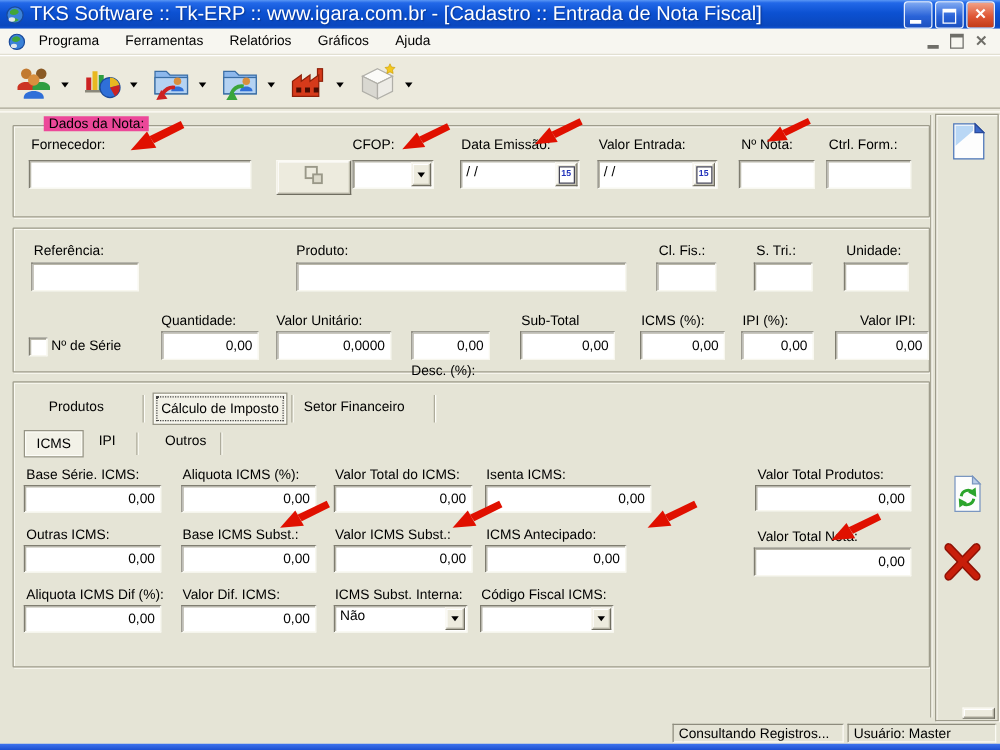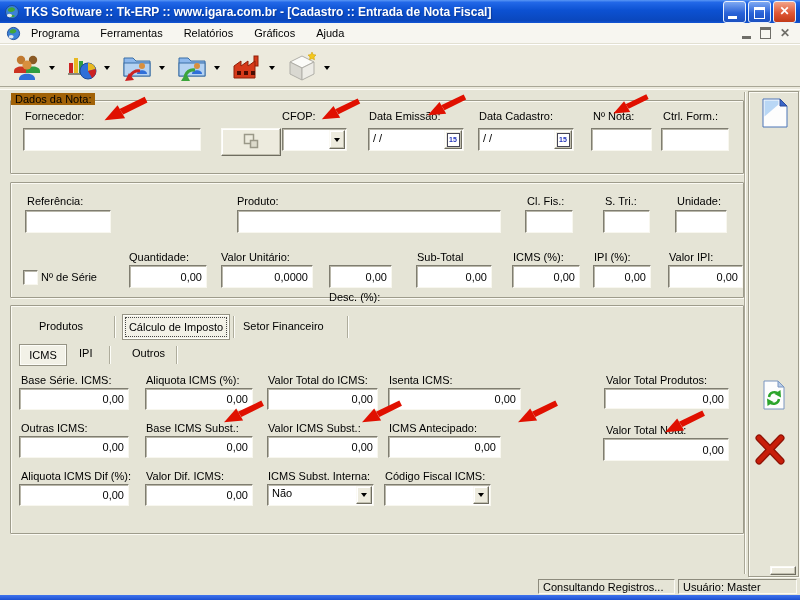--- a/index.html
+++ b/index.html
@@ -3,21 +3,21 @@
 <meta charset="utf-8">
 <style>
   html,body{margin:0;padding:0;background:#d4d0c8;}
   .screen{position:relative;width:800px;height:600px;background:#E5E4D6;overflow:hidden;
           font-family:"Liberation Sans", sans-serif;font-size:11px;color:#000;}
 
   
   .titlebar{position:absolute;left:0;top:0;right:0;height:23px;display:flex;align-items:center;
             padding:0 4px;gap:4px;
             background:linear-gradient(180deg,#5a97f5 0%,#2268e8 10%,#0c51d2 45%,#0a47bd 90%,#1356d6 100%);}
-  .title-text{color:#fff;font-weight:bold;font-size:12px;white-space:nowrap;
+  .title-text{color:#fff;font-weight:normal;font-size:16px;white-space:nowrap;
               text-shadow:1px 1px 1px #0a3a9a;}
   .tb-btns{margin-left:auto;display:flex;gap:2px;}
   .tb-btn{width:21px;height:20px;border-radius:3px;border:1px solid #e8f0fc;position:relative;
           background:linear-gradient(180deg,#7fa9f2,#2a63d8 55%,#1b50c0);cursor:default;}
   .tb-btn.close{background:linear-gradient(180deg,#f2a388,#df5736 55%,#c23a17);}
   .glyph-min{position:absolute;left:4px;bottom:3px;width:9px;height:3px;background:#fff;}
   .glyph-restore{position:absolute;left:5px;top:5px;width:9px;height:8px;border:1px solid #fff;border-top-width:3px;background:transparent;}
   .glyph-x{position:absolute;left:0;top:1px;width:100%;text-align:center;color:#fff;font-size:12px;font-weight:bold;line-height:17px;}
 
   
@@ -35,21 +35,21 @@
   .toolbar::after{content:"";position:absolute;left:0;right:0;bottom:0;height:2px;
                   border-top:1px solid #a9a796;border-bottom:1px solid #fdfcf6;}
   .tool-group{display:flex;align-items:center;margin-right:8px;}
   .tool-btn{width:38px;height:38px;display:flex;align-items:center;justify-content:center;border-radius:2px;}
   .dd-arrow{width:0;height:0;border-left:3px solid transparent;border-right:3px solid transparent;
             border-top:4px solid #000;margin-left:3px;}
 
   
   .grp{position:absolute;border:1px solid #9e9c8c;border-radius:1px;
        box-shadow:inset 1px 1px 0 #fbfaf3, 1px 1px 0 #fbfaf3;}
-  .grp-title{position:absolute;top:-8px;left:0;background:#a16207;padding:0 4px;}
+  .grp-title{position:absolute;top:-8px;left:24px;background:#ec4899;padding:0 4px;}
 
   .lbl{position:absolute;white-space:nowrap;}
 
   .tbox{position:absolute;background:#fff;border:1px solid;box-sizing:border-box;
         border-color:#7f7d70 #f8f7ef #f8f7ef #7f7d70;
         box-shadow:inset 1px 1px 0 #b9b7aa;}
   input.tbox{padding:1px 4px;font:inherit;outline:none;}
   .num{text-align:right;}
 
   .raised{background:#EDEBDE;border:1px solid;box-sizing:border-box;
@@ -259,21 +259,21 @@
     </div>
 
     <span class="lbl" style="left:358px;top:9px;">Data Emissão:</span>
     <div class="tbox datefield" style="left:357px;top:27px;width:96px;height:23px;">
       <span class="dval">/ /</span>
       <div class="cal-btn raised">
         <div class="cal-face">15</div>
       </div>
     </div>
 
-    <span class="lbl" style="left:468px;top:9px;">Data Cadastro:</span>
+    <span class="lbl" style="left:468px;top:9px;">Valor Entrada:</span>
     <div class="tbox datefield" style="left:467px;top:27px;width:96px;height:23px;">
       <span class="dval">/ /</span>
       <div class="cal-btn raised">
         <div class="cal-face">15</div>
       </div>
     </div>
 
     <span class="lbl" style="left:582px;top:9px;">Nº Nota:</span>
     <input class="tbox" style="left: 580px; top: 27px; width: 61px; height: 23px;" type="text" value="">
 
@@ -311,21 +311,21 @@
 
     <span class="lbl" style="left:406px;top:68px;">Sub-Total</span>
     <input class="tbox num" style="left: 405px; top: 82px; width: 76px; height: 23px;" type="text" value="0,00">
 
     <span class="lbl" style="left:502px;top:68px;">ICMS (%):</span>
     <input class="tbox num" style="left: 501px; top: 82px; width: 68px; height: 23px;" type="text" value="0,00">
 
     <span class="lbl" style="left:583px;top:68px;">IPI (%):</span>
     <input class="tbox num" style="left: 582px; top: 82px; width: 58px; height: 23px;" type="text" value="0,00">
 
-    <span class="lbl" style="left:658px;top:68px;">Valor IPI:</span>
+    <span class="lbl" style="left:677px;top:68px;">Valor IPI:</span>
     <input class="tbox num" style="left: 657px; top: 82px; width: 75px; height: 23px;" type="text" value="0,00">
   </div>
 
   <div class="grp" style="left:10px;top:305px;width:732px;height:227px;">
 
     <span class="tab-plain" style="left:28px;top:14px;">Produtos</span>
     <div class="tab-sep" style="left:103px;top:10px;height:22px;"></div>
     <div class="tab-box focused" style="left:111px;top:8px;width:106px;height:24px;">
       <span>Cálculo de Imposto</span>
     </div>

